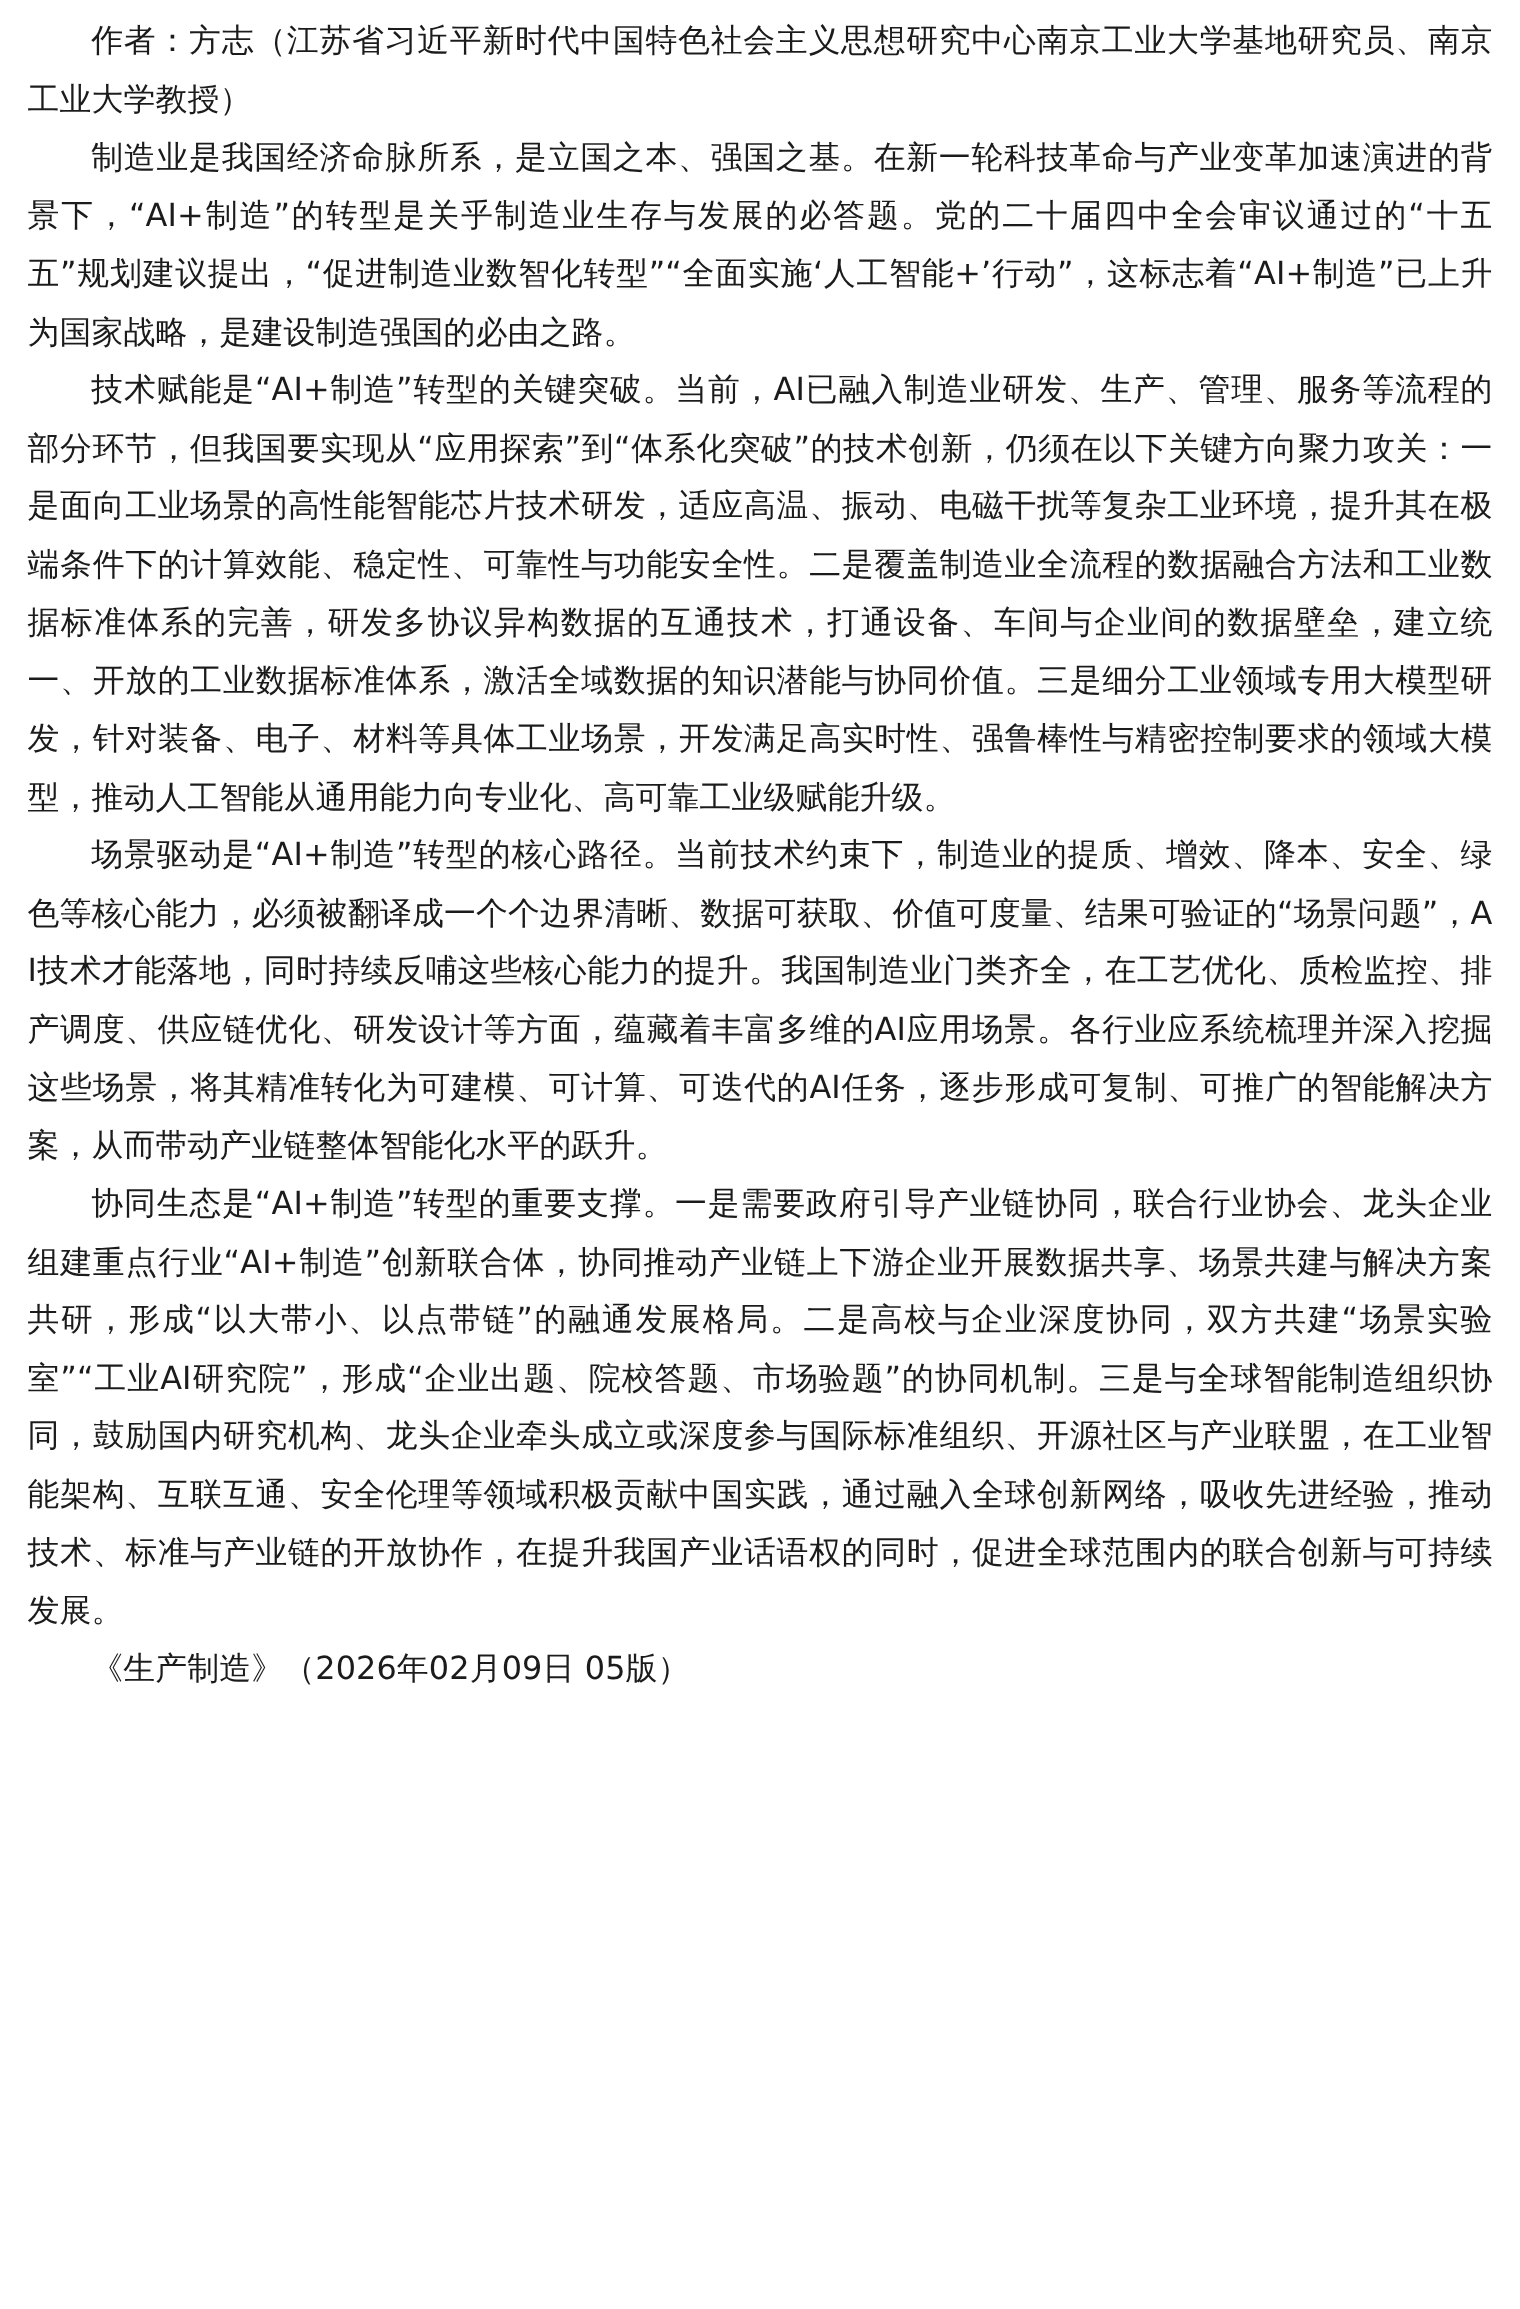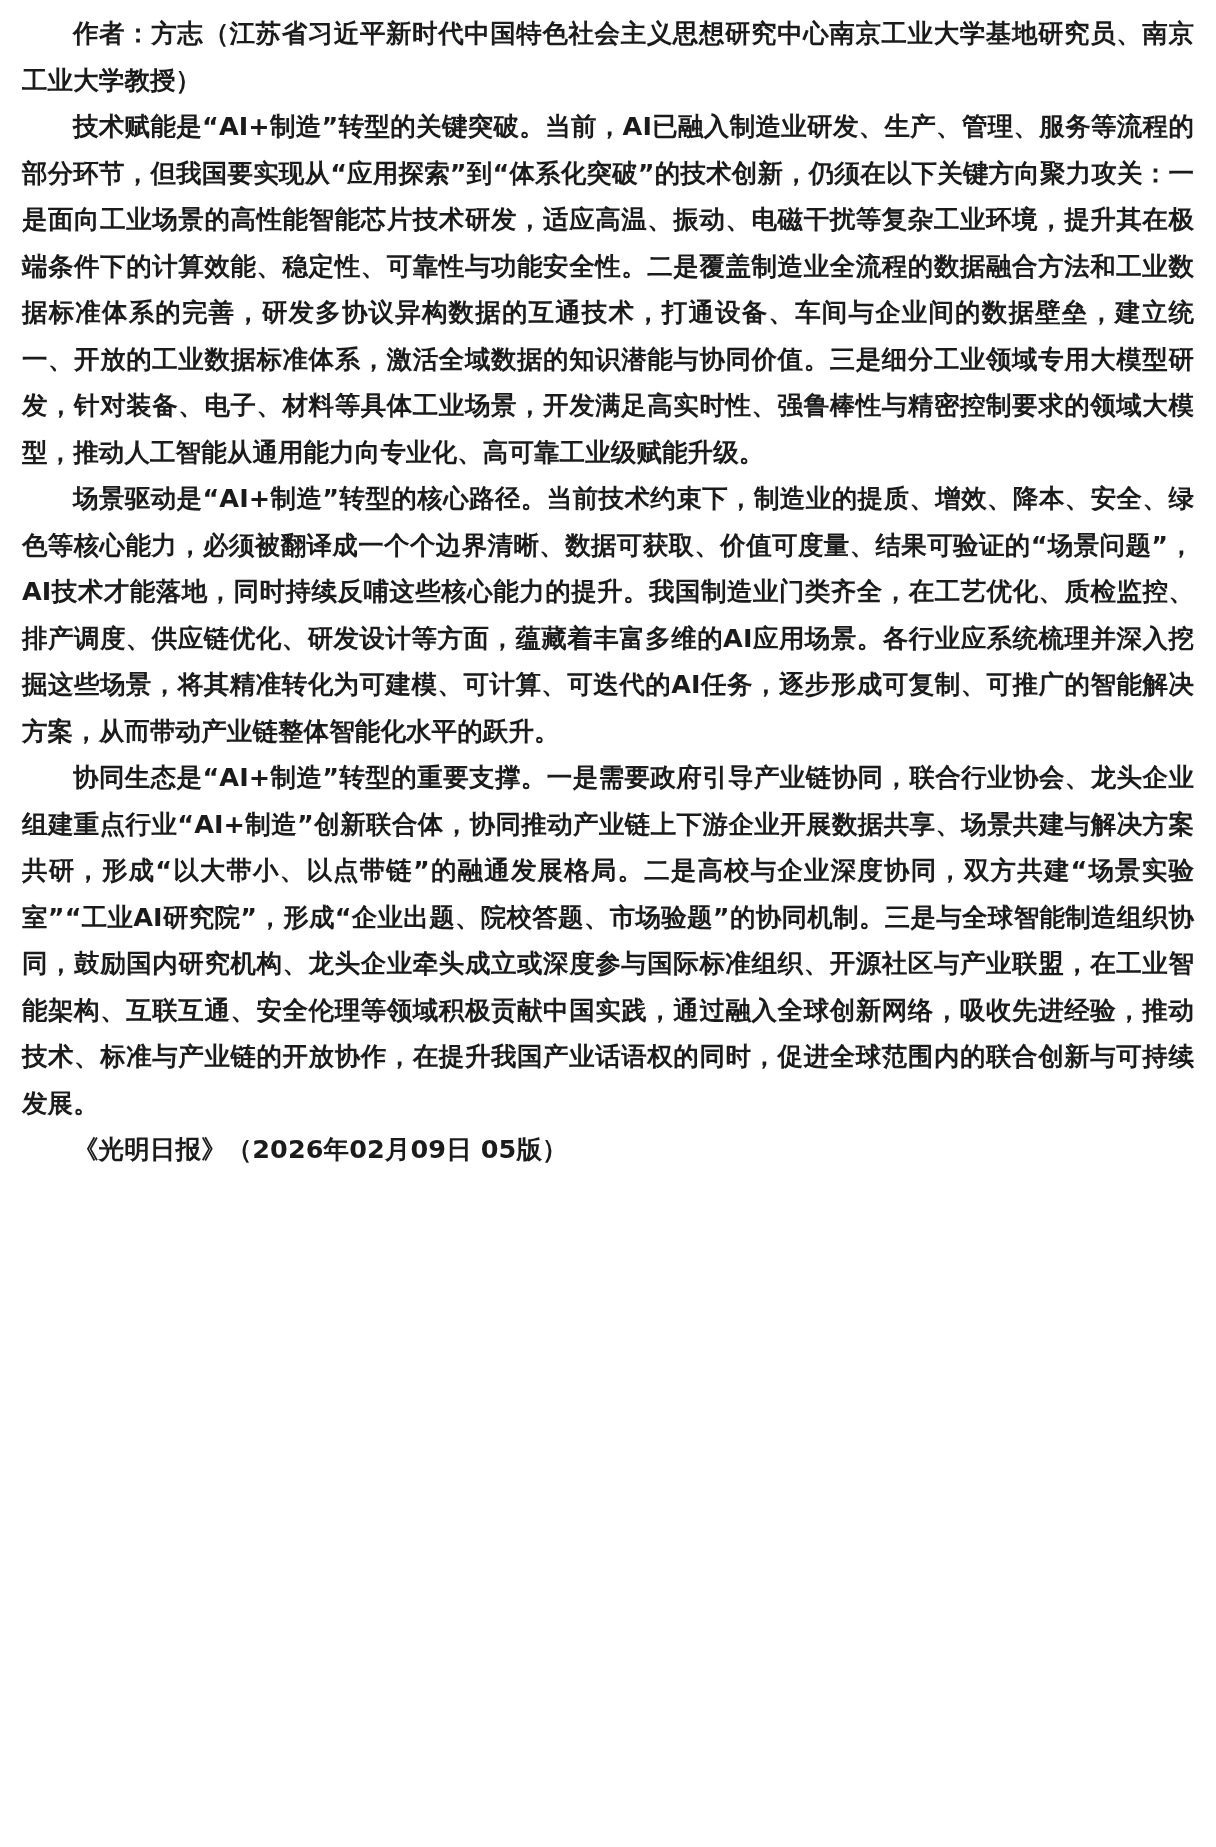--- a/index.html
+++ b/index.html
@@ -14,21 +14,20 @@
     color: #1a1a1a;
     overflow: hidden;
   }
   #page {
     width: 1216px;
     height: 1847px;
     box-sizing: border-box;
     padding: 10px 22px 0 22px;
     background: #ffffff;
     position: relative;
-    font-weight: bold;
   }
   .article {
     width: 100%;
   }
   .para {
     font-size: 25.5px;
     line-height: 46.5px;
     letter-spacing: 0.1px;
     text-align: justify;
     text-justify: inter-ideograph;
@@ -48,24 +47,25 @@
   }
 </style>
 </head>
 <body>
 
 <div id="page">
   <div class="article">
 
     <p class="para byline">作者：方志（江苏省习近平新时代中国特色社会主义思想研究中心南京工业大学基地研究员、南京工业大学教授）</p>
 
+    <p class="para indent">制造业是我国经济命脉所系，是立国之本、强国之基。在新一轮科技革命与产业变革加速演进的背景下，“AI+制造”的转型是关乎制造业生存与发展的必答题。党的二十届四中全会审议通过的“十五五”规划建议提出，“促进制造业数智化转型”“全面实施‘人工智能+’行动”，这标志着“AI+制造”已上升为国家战略，是建设制造强国的必由之路。</p>
 
     <p class="para indent">技术赋能是“AI+制造”转型的关键突破。当前，AI已融入制造业研发、生产、管理、服务等流程的部分环节，但我国要实现从“应用探索”到“体系化突破”的技术创新，仍须在以下关键方向聚力攻关：一是面向工业场景的高性能智能芯片技术研发，适应高温、振动、电磁干扰等复杂工业环境，提升其在极端条件下的计算效能、稳定性、可靠性与功能安全性。二是覆盖制造业全流程的数据融合方法和工业数据标准体系的完善，研发多协议异构数据的互通技术，打通设备、车间与企业间的数据壁垒，建立统一、开放的工业数据标准体系，激活全域数据的知识潜能与协同价值。三是细分工业领域专用大模型研发，针对装备、电子、材料等具体工业场景，开发满足高实时性、强鲁棒性与精密控制要求的领域大模型，推动人工智能从通用能力向专业化、高可靠工业级赋能升级。</p>
 
 
     <p class="para indent">场景驱动是“AI+制造”转型的核心路径。当前技术约束下，制造业的提质、增效、降本、安全、绿色等核心能力，必须被翻译成一个个边界清晰、数据可获取、价值可度量、结果可验证的“场景问题”，AI技术才能落地，同时持续反哺这些核心能力的提升。我国制造业门类齐全，在工艺优化、质检监控、排产调度、供应链优化、研发设计等方面，蕴藏着丰富多维的AI应用场景。各行业应系统梳理并深入挖掘这些场景，将其精准转化为可建模、可计算、可迭代的AI任务，逐步形成可复制、可推广的智能解决方案，从而带动产业链整体智能化水平的跃升。</p>
 
     <p class="para indent">协同生态是“AI+制造”转型的重要支撑。一是需要政府引导产业链协同，联合行业协会、龙头企业组建重点行业“AI+制造”创新联合体，协同推动产业链上下游企业开展数据共享、场景共建与解决方案共研，形成“以大带小、以点带链”的融通发展格局。二是高校与企业深度协同，双方共建“场景实验室”“工业AI研究院”，形成“企业出题、院校答题、市场验题”的协同机制。三是与全球智能制造组织协同，鼓励国内研究机构、龙头企业牵头成立或深度参与国际标准组织、开源社区与产业联盟，在工业智能架构、互联互通、安全伦理等领域积极贡献中国实践，通过融入全球创新网络，吸收先进经验，推动技术、标准与产业链的开放协作，在提升我国产业话语权的同时，促进全球范围内的联合创新与可持续发展。</p>
 
-    <p class="para source">《光明日报》（2026年02月09日 05版）</p>
+    <p class="para source">《生产制造》（2026年02月09日 05版）</p>
 
   </div>
 </div>
 
 </body></html>

